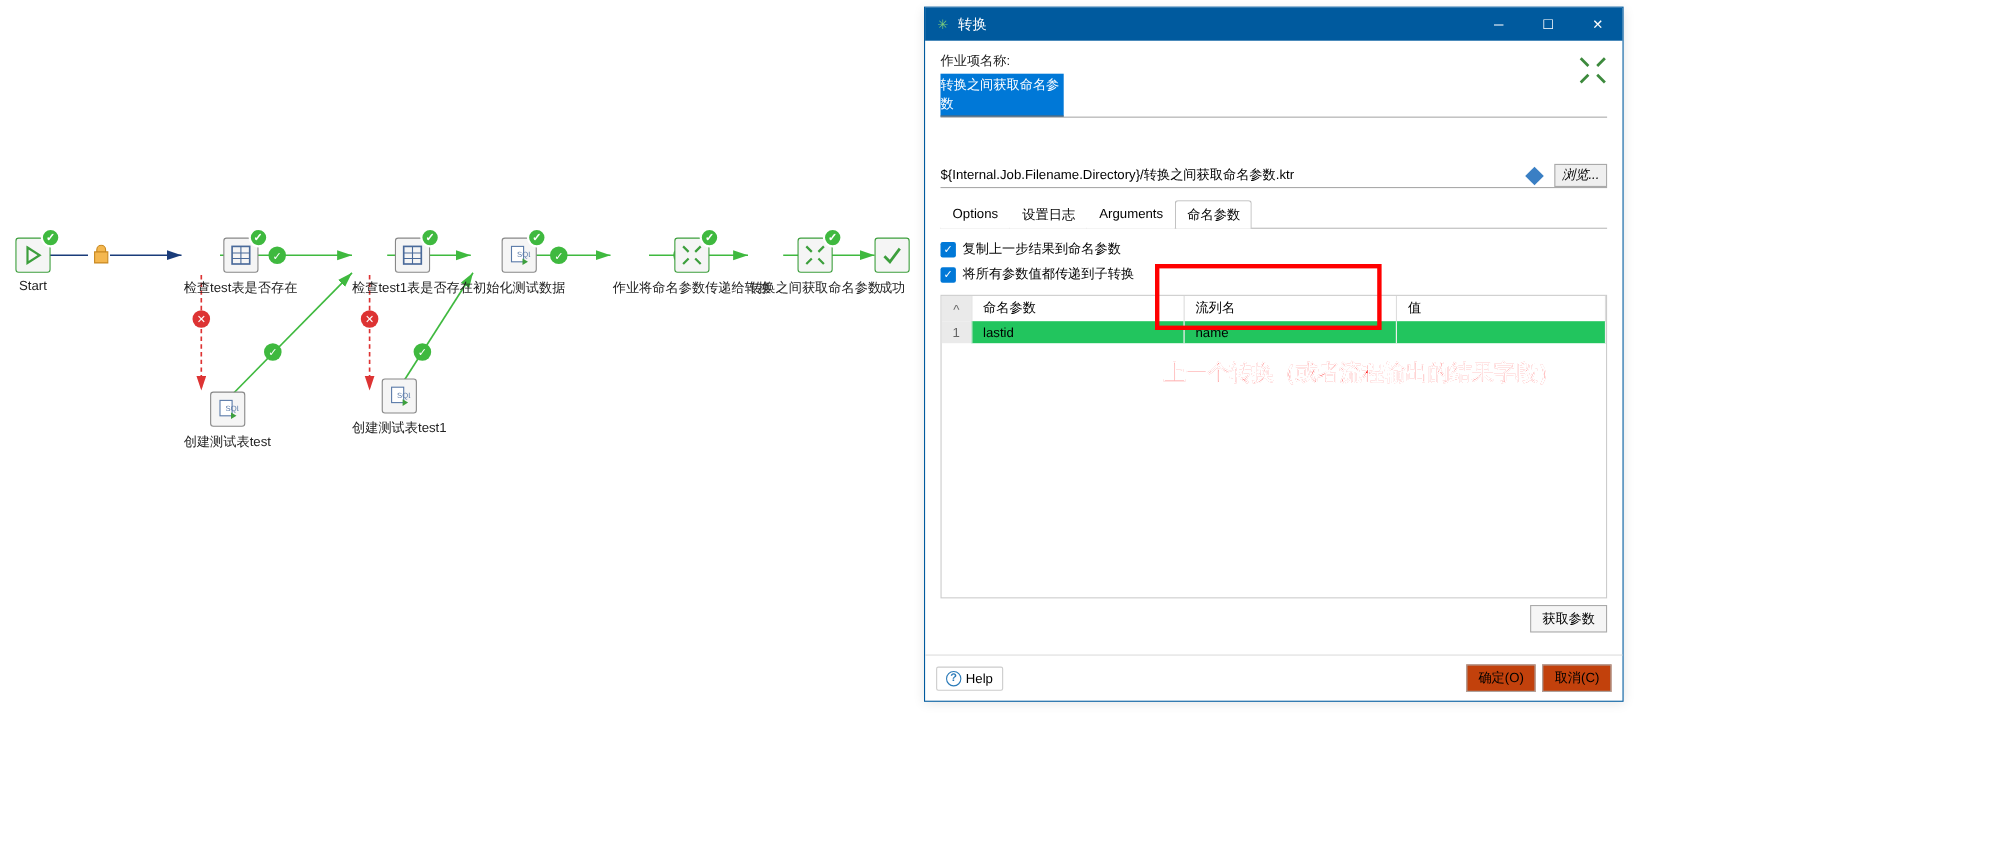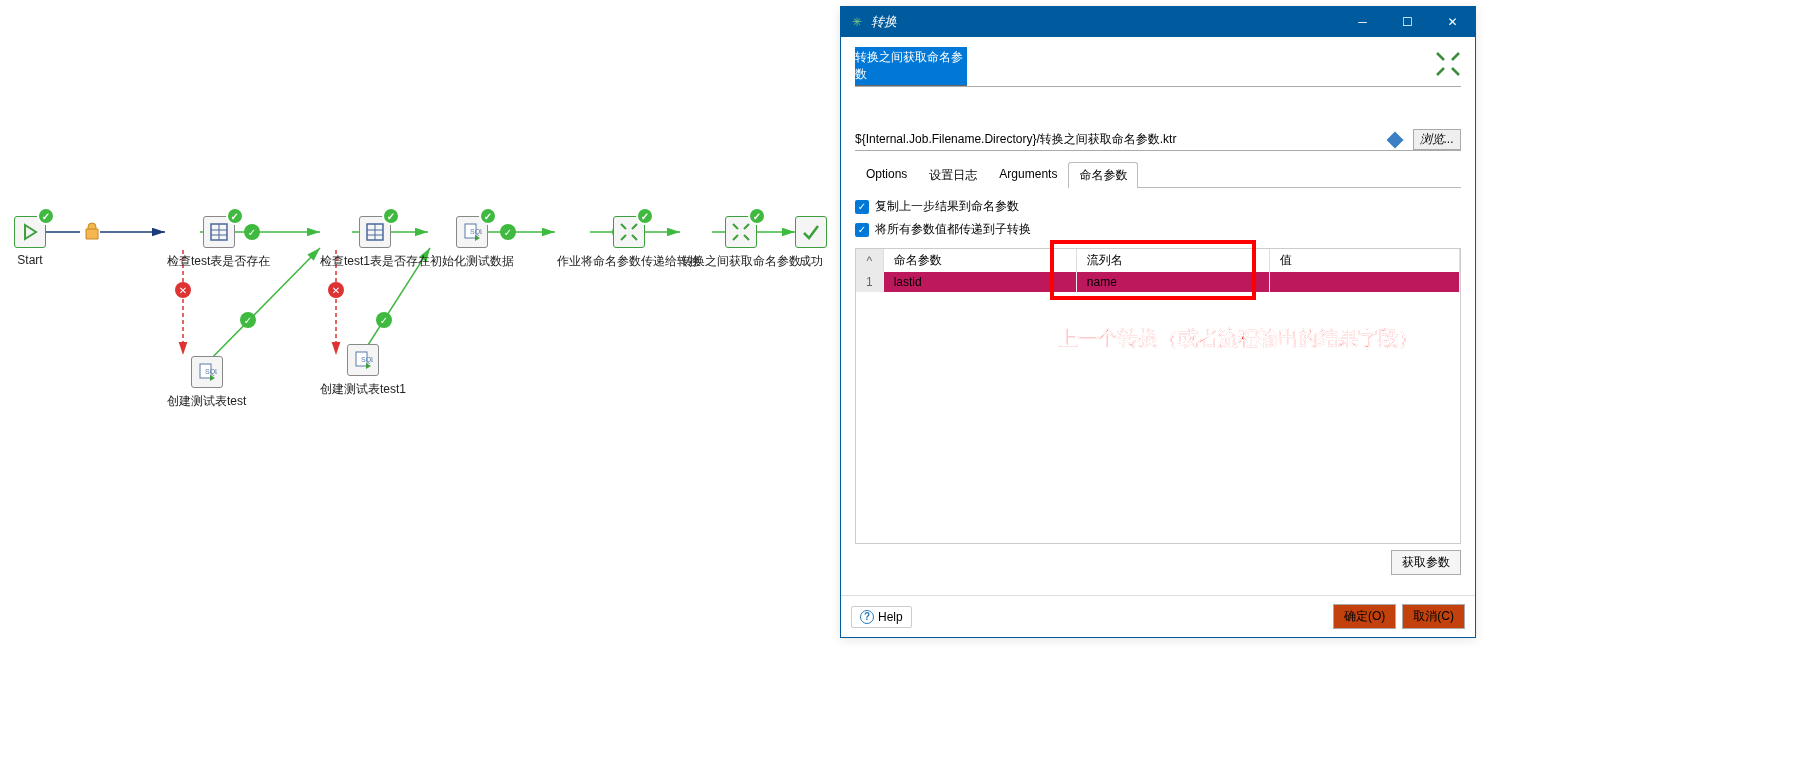--- a/index.html
+++ b/index.html
@@ -95,21 +95,21 @@
     .titlebar-icon {
       width: 16px;
       height: 16px;
       margin-right: 6px;
       display: inline-flex;
       align-items: center;
       justify-content: center;
       font-size: 12px;
       color: #7acb7a;
     }
-    .titlebar-title { flex: 1; font-style: italic; }
+    .titlebar-title { flex: 1; }
     .winbtn {
       width: 45px;
       height: 30px;
       display: flex;
       align-items: center;
       justify-content: center;
       color: #fff;
       font-size: 12px;
     }
     
@@ -244,21 +244,21 @@
     .param-table th {
       text-align: left;
       font-weight: normal;
       padding: 3px 10px;
       border-right: 1px solid #ddd;
       background: #fff;
     }
     .param-table td {
       padding: 3px 10px;
       border-right: 1px solid #eee;
-      background: #be185d;
+      background: #22c55e;
     }
     .param-table .row-num {
       width: 24px;
       background: #eaeaea;
       text-align: center;
       color: #666;
     }
     
     .red-box {
       position: absolute;
@@ -486,20 +486,21 @@
 <div class="dialog">
   <div class="titlebar">
     <span class="titlebar-icon">✳</span>
     <span class="titlebar-title">转换</span>
     <div class="winbtn">─</div>
     <div class="winbtn">☐</div>
     <div class="winbtn">✕</div>
   </div>
 
   <div class="dialog-body">
+    <div class="field-label">作业项名称:</div>
     <div class="underline-wrap">
       <span class="text-input selected">转换之间获取命名参数</span>
     </div>
 
     <svg class="collapse-icon" width="26" height="26" viewBox="0 0 26 26">
       <path d="M2,2 L9,9 M24,2 L17,9 M2,24 L9,17 M24,24 L17,17" stroke="#3d8a3d" stroke-width="2.5" fill="none"></path>
     </svg>
 
     <div style="height:30px;"></div>
 

